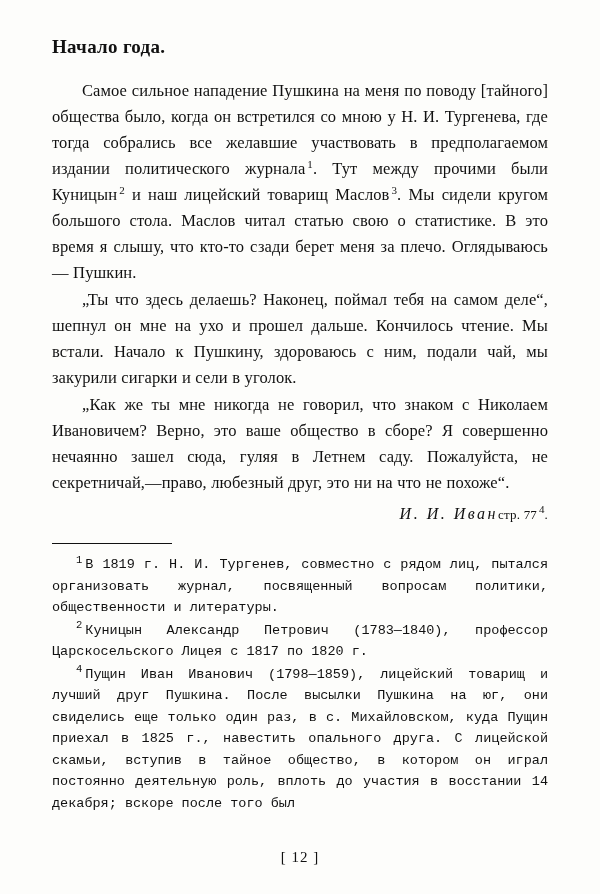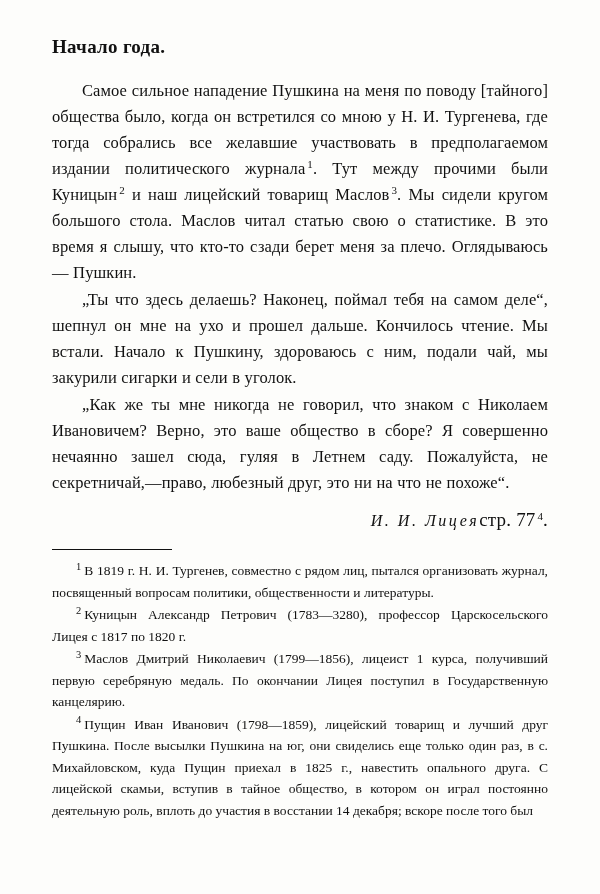--- a/index.html
+++ b/index.html
@@ -33,53 +33,54 @@
     line-height: 26px;
     text-align: justify;
     text-indent: 30px;
     letter-spacing: 0.1px;
     word-spacing: 0.3px;
     -webkit-hyphens: none;
     hyphens: none;
     font-family: Liberation Serif, serif;
   }
   .body-text p.tight {
-    margin-bottom: 12px;
+    margin-bottom: 6px;
   }
   sup.fn {
     font-size: 11px;
     vertical-align: super;
     line-height: 0;
     padding-left: 2px;
   }
   .attribution {
     margin-top: 6px;
     text-align: right;
     font-size: 16px;
     line-height: 24px;
   }
   .attribution .name {
     font-style: italic;
     letter-spacing: 2.5px;
   }
   .attribution .page-ref {
-    font-size: 19px;
+    font-size: 13px;
     font-style: normal;
     letter-spacing: 0.2px;
   }
   .rule {
     width: 120px;
     height: 1px;
     background: #111;
     margin: 16px 0 10px 0;
   }
   .notes {
     font-size: 13.5px;
     line-height: 21.5px;
     text-align: justify;
+    font-family: Liberation Mono, monospace;
   }
   .notes .note {
     margin: 0 0 1px 0;
     text-indent: 24px;
   }
   .notes .note sup {
     font-size: 10.5px;
     vertical-align: super;
     line-height: 0;
     padding-right: 3px;
@@ -103,26 +104,26 @@
 
   <div class="body-text">
     <p><span>Самое сильное нападение Пушкина на меня по поводу [тайного] общества было, когда он встретился со мною у Н. И. Тургенева, где тогда собрались все желавшие участвовать в предполагаемом издании политического журнала</span><sup class="fn">1</sup><span>. Тут между прочими были Куницын</span><sup class="fn">2</sup><span> и наш лицейский товарищ Маслов</span><sup class="fn">3</sup><span>. Мы сидели кругом большого стола. Маслов читал статью свою о статистике. В это время я слышу, что кто-то сзади берет меня за плечо. Оглядываюсь — Пушкин.</span></p>
 
     <p>„Ты что здесь делаешь? Наконец, поймал тебя на самом деле“, шепнул он мне на ухо и прошел дальше. Кончилось чтение. Мы встали. Начало к Пушкину, здороваюсь с ним, подали чай, мы закурили сигарки и сели в уголок.</p>
 
     <p class="tight">„Как же ты мне никогда не говорил, что знаком с Николаем Ивановичем? Верно, это ваше общество в сборе? Я совершенно нечаянно зашел сюда, гуляя в Летнем саду. Пожалуйста, не секретничай,—право, любезный друг, это ни на что не похоже“.</p>
   </div>
 
   <div class="attribution">
-    <span class="name">И. И. Лицея</span><span class="page-ref">стр. 77</span><sup class="fn">4</sup><span class="page-ref">.</span>
+    <span class="name">И. И. Иван</span><span class="page-ref">стр. 77</span><sup class="fn">4</sup><span class="page-ref">.</span>
   </div>
 
   <div class="rule"></div>
 
   <div class="notes">
     <p class="note"><sup>1</sup><span>В 1819 г. Н. И. Тургенев, совместно с рядом лиц, пытался организовать журнал, посвященный вопросам политики, общественности и литературы.</span></p>
-    <p class="note"><sup>2</sup><span>Куницын Александр Петрович (1783—3280), профессор Царскосельского Лицея с 1817 по 1820 г.</span></p>
-    <p class="note"><sup>3</sup><span>Маслов Дмитрий Николаевич (1799—1856), лицеист 1 курса, получивший первую серебряную медаль. По окончании Лицея поступил в Государственную канцелярию.</span></p>
+    <p class="note"><sup>2</sup><span>Куницын Александр Петрович (1783—1840), профессор Царскосельского Лицея с 1817 по 1820 г.</span></p>
     <p class="note"><sup>4</sup><span>Пущин Иван Иванович (1798—1859), лицейский товарищ и лучший друг Пушкина. После высылки Пушкина на юг, они свиделись еще только один раз, в с. Михайловском, куда Пущин приехал в 1825 г., навестить опального друга. С лицейской скамьи, вступив в тайное общество, в котором он играл постоянно деятельную роль, вплоть до участия в восстании 14 декабря; вскоре после того был</span></p>
   </div>
 
+  <div class="folio">[ 12 ]</div>
 
 </div>
 
 </body></html>

